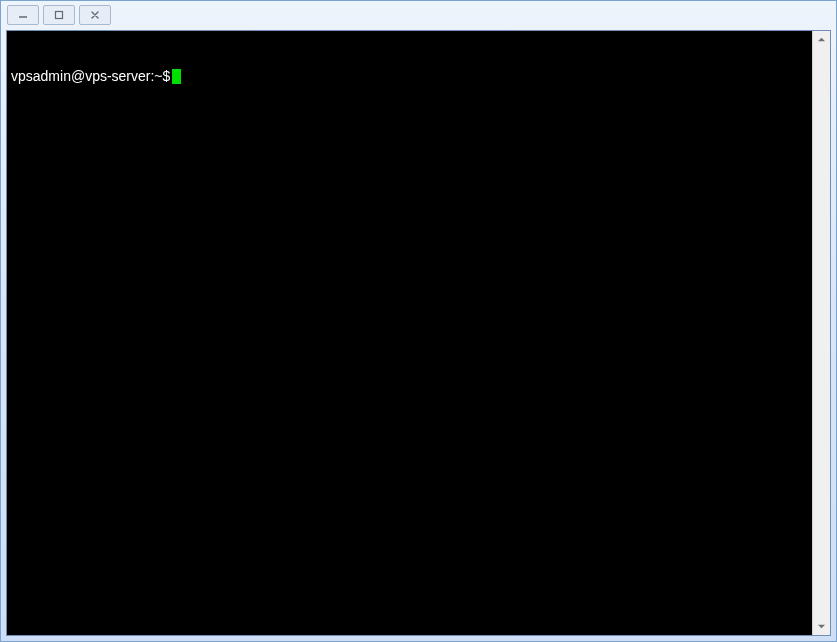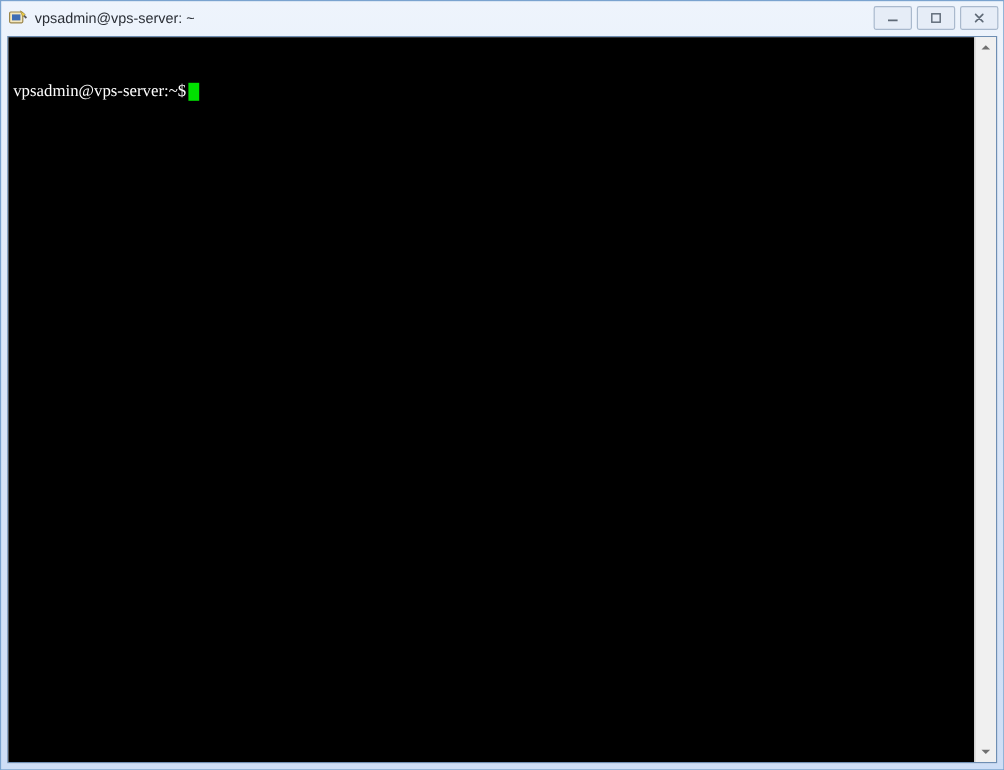--- a/index.html
+++ b/index.html
@@ -5,44 +5,33 @@
     html,body{margin:0;padding:0;width:837px;height:642px;font-family:Tahoma,Arial,sans-serif;font-size:12px;overflow:hidden}
     .window{box-sizing:border-box;width:837px;height:642px;border:1px solid #7aa3cf;background:linear-gradient(180deg,#eef4fc 0,#d9e5f8 50%,#cedef6 100%);position:relative}
     .titlebar{height:28px;display:flex;align-items:center;padding:0 4px 0 6px;justify-content:space-between}
     .title-left{display:flex;align-items:center;gap:6px}
     .app-icon{width:16px;height:16px}
     .title-text{color:#2b2f36}
     .window-buttons{display:flex;gap:4px}
     .win-btn{width:30px;height:18px;border:1px solid #a9b9cd;background:#e6edf7;display:flex;align-items:center;justify-content:center;border-radius:2px;color:#5f6a77;cursor:default}
     .win-btn svg{display:block}
     .client{position:absolute;top:29px;left:5px;right:5px;bottom:5px;border:1px solid #6e8eb3;background:#fff;display:flex}
-    .terminal{flex:1;background:#000;color:#fff;font-family:Liberation Serif, serif;font-size:14px;line-height:17px;padding:3px 4px;white-space:pre;overflow:hidden}
+    .terminal{flex:1;background:#000;color:#fff;font-family:Liberation Sans, sans-serif;font-size:14px;line-height:17px;padding:3px 4px;white-space:pre;overflow:hidden}
     .prompt-line{display:flex;align-items:flex-start}
     .cursor{display:inline-block;width:9px;height:15px;background:#00e000;margin-left:2px;margin-top:1px}
     .vscroll{width:17px;background:#f0f0f0;position:relative;border-left:1px solid #d4d4d4}
     .vscroll .arrow{position:absolute;left:0;right:0;height:17px;display:flex;align-items:center;justify-content:center;color:#606060}
     .vscroll .arrow.up{top:0}
     .vscroll .arrow.down{bottom:0}
   </style>
 </head>
 <body>
 
 <div class="window">
   <div class="titlebar">
-    <div class="title-left">
-      <span class="app-icon">
-        <svg viewBox="0 0 16 16" width="16" height="16">
-          <rect x="1" y="3" width="11" height="9" rx="1" fill="#f5e8bf" stroke="#9b864a" stroke-width="1"></rect>
-          <rect x="3" y="5" width="7" height="5" fill="#3f6db5"></rect>
-          <path d="M10 2 L14 5 L12 7 Z" fill="#f2d23c" stroke="#9b864a" stroke-width="0.6"></path>
-          <line x1="13" y1="6" x2="15" y2="8" stroke="#595959" stroke-width="1.5"></line>
-        </svg>
-      </span>
-      <span class="title-text">vpsadmin@vps-server: ~</span>
-    </div>
     <div class="window-buttons">
       <div class="win-btn">
         <svg width="10" height="10" viewBox="0 0 10 10">
             <line x1="1" y1="7" x2="9" y2="7" stroke="#5f6a77" stroke-width="1.5"></line>
           </svg>
       </div>
       <div class="win-btn">
         <svg width="10" height="10" viewBox="0 0 10 10">
             <rect x="1.5" y="1.5" width="7" height="7" fill="none" stroke="#5f6a77" stroke-width="1.2"></rect>
           </svg>

